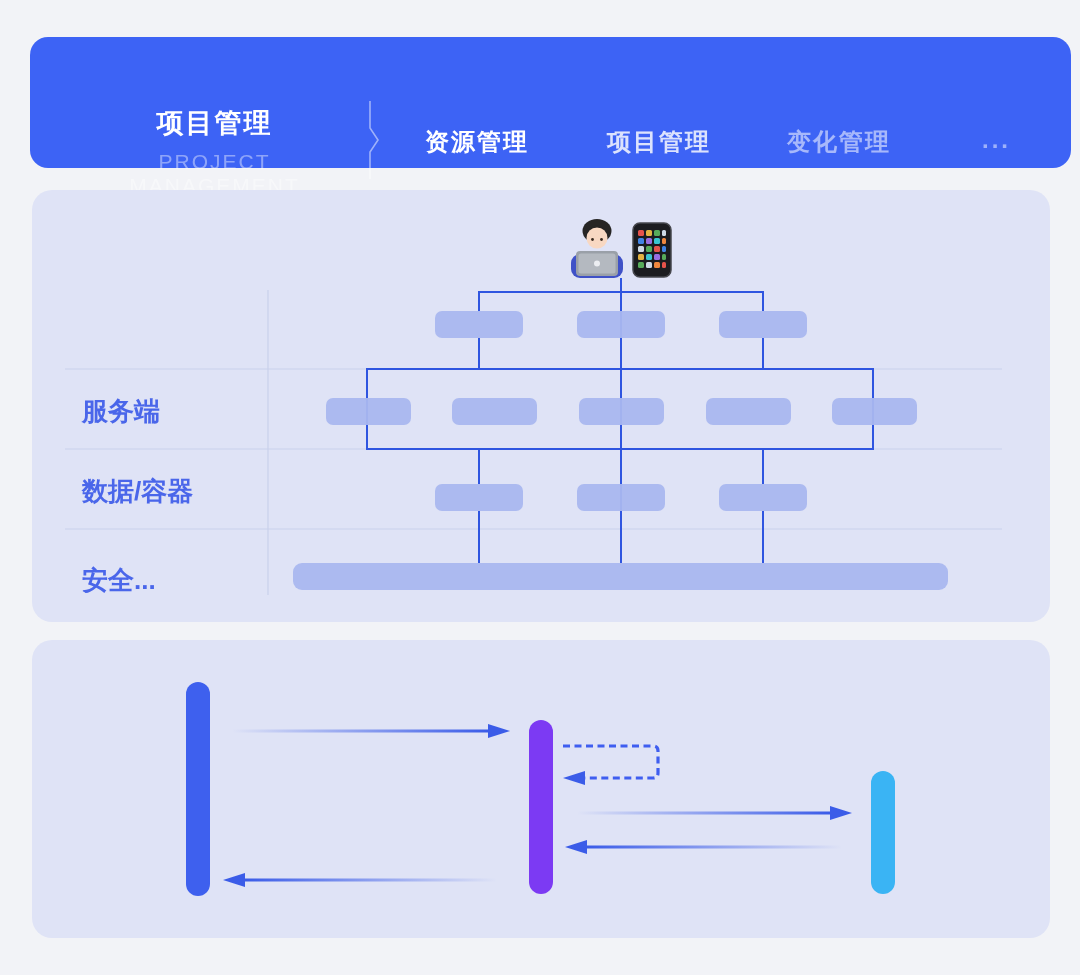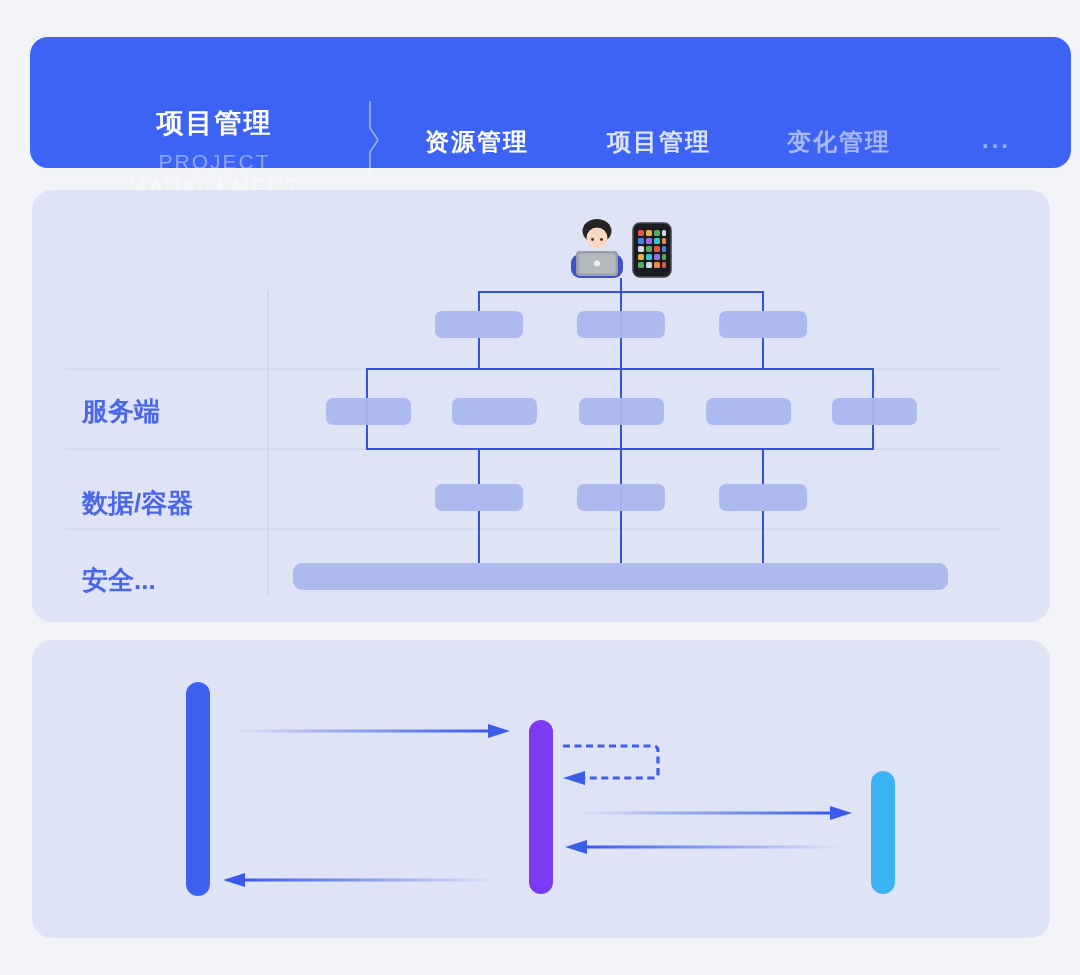--- a/index.html
+++ b/index.html
@@ -125,21 +125,21 @@
         <rect x="22" y="32" width="6" height="6" rx="1.5" fill="#986ee2"></rect>
         <rect x="30" y="32" width="4" height="6" rx="1.5" fill="#57ab5a"></rect>
         <rect x="6" y="40" width="6" height="6" rx="1.5" fill="#57ab5a"></rect>
         <rect x="14" y="40" width="6" height="6" rx="1.5" fill="#cdd9e5"></rect>
         <rect x="22" y="40" width="6" height="6" rx="1.5" fill="#f0883e"></rect>
         <rect x="30" y="40" width="4" height="6" rx="1.5" fill="#e5534b"></rect>
       </g>
     </svg>
 
     <div class="row-label" style="top:221px;font-family:Liberation Mono, monospace;">服务端</div>
-    <div class="row-label" style="top:313px;">数据/容器</div>
+    <div class="row-label" style="top:301px;">数据/容器</div>
     <div class="row-label" style="top:390px;">安全...</div>
   </div>
 
   <div class="panel panel-seq">
     <svg class="seq-svg" width="1018" height="298" viewBox="0 0 1018 298">
       <defs>
         <linearGradient id="g1" gradientUnits="userSpaceOnUse" x1="200" y1="0" x2="456" y2="0">
           <stop offset="0" stop-color="#3b5ce8" stop-opacity="0"></stop>
           <stop offset="1" stop-color="#3b5ce8" stop-opacity="1"></stop>
         </linearGradient>

